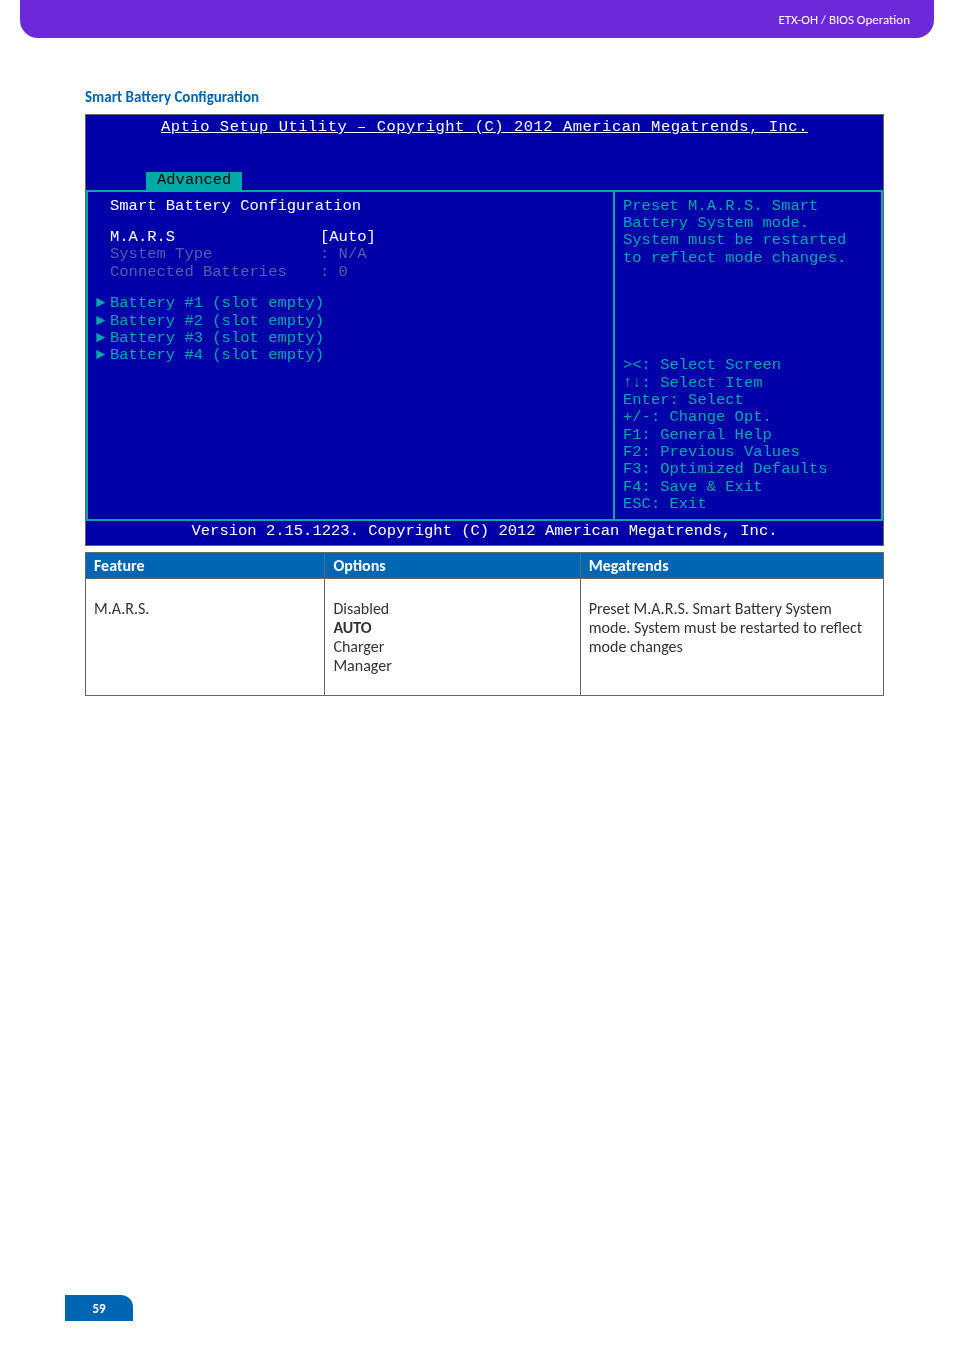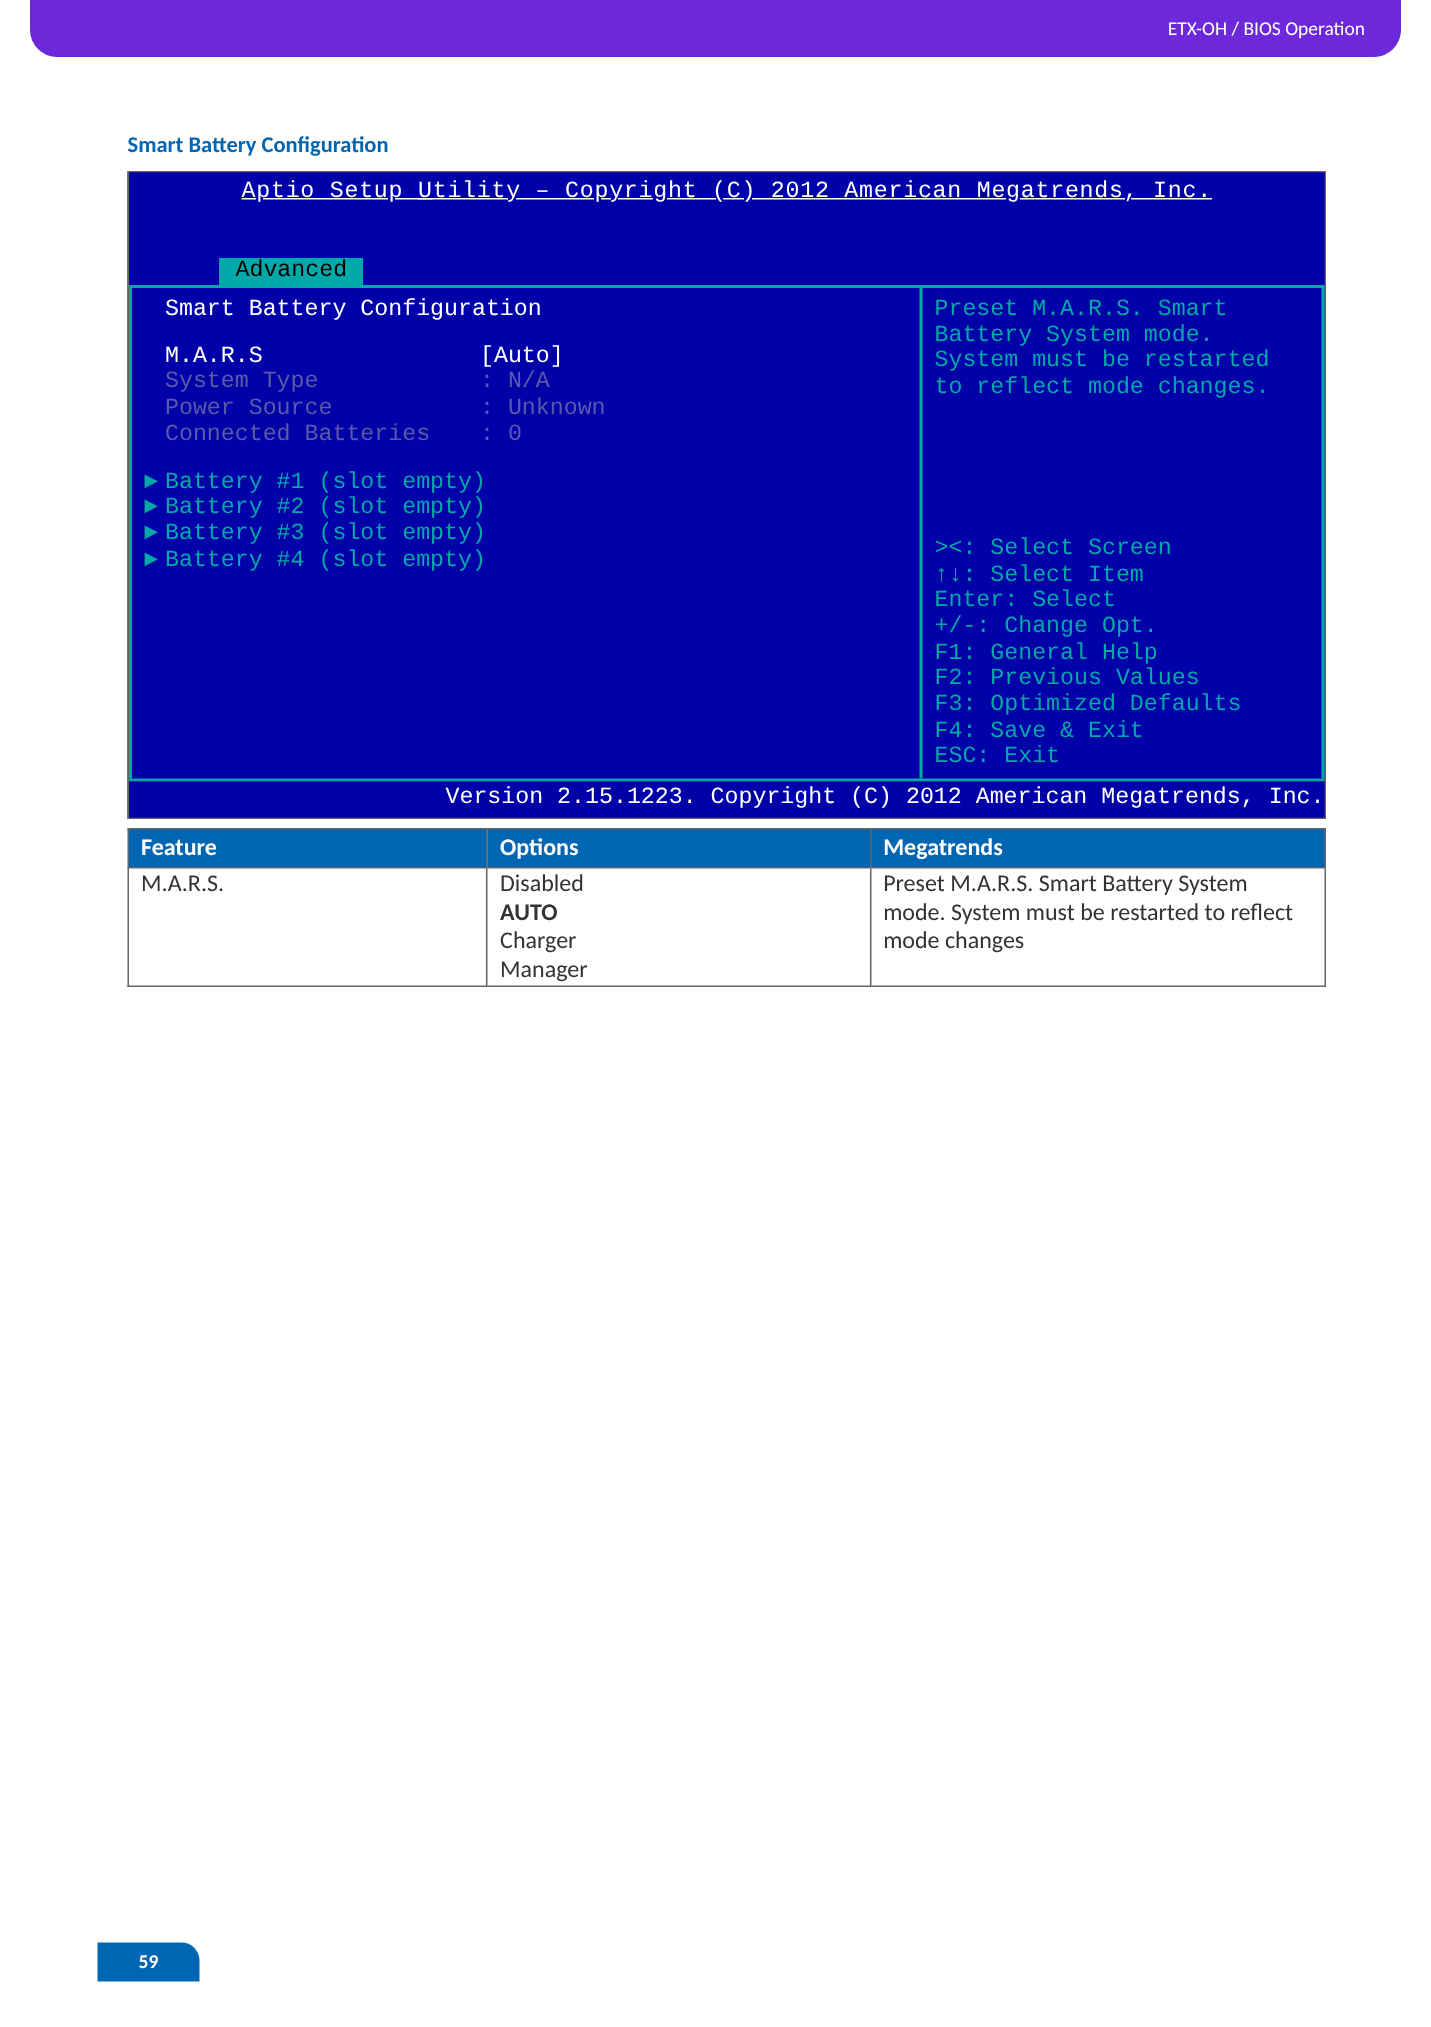--- a/index.html
+++ b/index.html
@@ -86,40 +86,40 @@
   .bios-grey { color: #5a5aa8; }
   .bios-row { display: flex; }
   .bios-label { width: 210px; white-space: pre; }
   .bios-val { white-space: pre; }
   .bios-submenu { color: #00a8a8; }
   .arrow { display: inline-block; width: 14px; }
   .bios-help-spacer { flex: 1; min-height: 90px; }
   .bios-footer {
     background: #0000a8;
     color: #fff;
-    text-align: right;
+    text-align: center;
     padding: 2px 0 4px 0;
   }
   .feature-table {
     width: 100%;
     border-collapse: collapse;
     margin-top: 6px;
     font-size: 16px;
   }
   .feature-table th {
     background: #0066b3;
     color: #fff;
     text-align: left;
     font-weight: bold;
     padding: 3px 8px;
     border: 1px solid #666;
   }
   .feature-table td {
     border: 1px solid #666;
-    padding: 1px 8px;
+    padding: 20px 8px;
     vertical-align: top;
     color: #333;
   }
   .feature-table .col-feature { width: 30%; }
   .feature-table .col-options { width: 32%; }
   .feature-table .bold { font-weight: bold; }
   .page-footer {
     position: absolute;
     bottom: 30px;
     left: 65px;
@@ -161,24 +161,20 @@
         <div class="bios-white" style="padding-left:14px;">Smart Battery Configuration</div>
         <div style="height:14px;"></div>
 
         <div class="bios-row" style="padding-left:14px;">
           <span class="bios-label bios-white">M.A.R.S</span>
           <span class="bios-val bios-white">[Auto]</span>
         </div>
         <div class="bios-row" style="padding-left:14px;">
           <span class="bios-label bios-grey">System Type</span>
           <span class="bios-val bios-grey">: N/A</span>
-        </div>
-        <div class="bios-row" style="padding-left:14px;">
-          <span class="bios-label bios-grey">Power Source</span>
-          <span class="bios-val bios-grey">: Unknown</span>
         </div>
         <div class="bios-row" style="padding-left:14px;">
           <span class="bios-label bios-grey">Connected Batteries</span>
           <span class="bios-val bios-grey">: 0</span>
         </div>
 
         <div style="height:14px;"></div>
 
         <div class="bios-submenu">
           <span class="arrow">►</span><span>Battery #1 (slot empty)</span>

